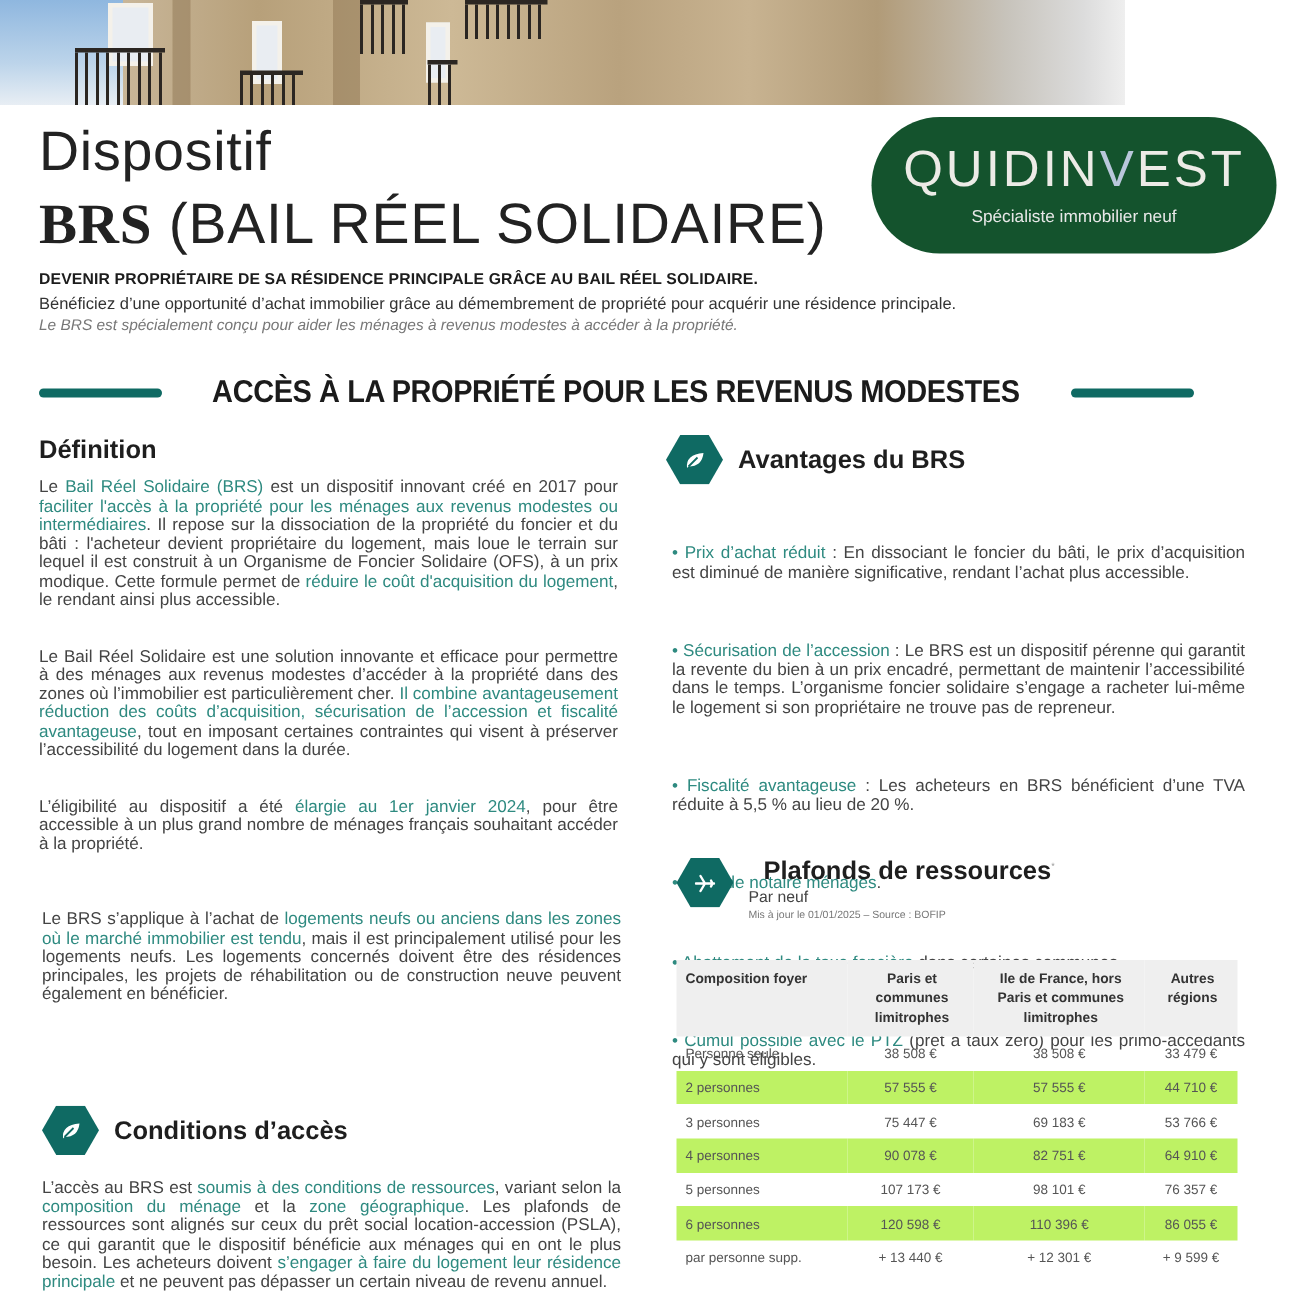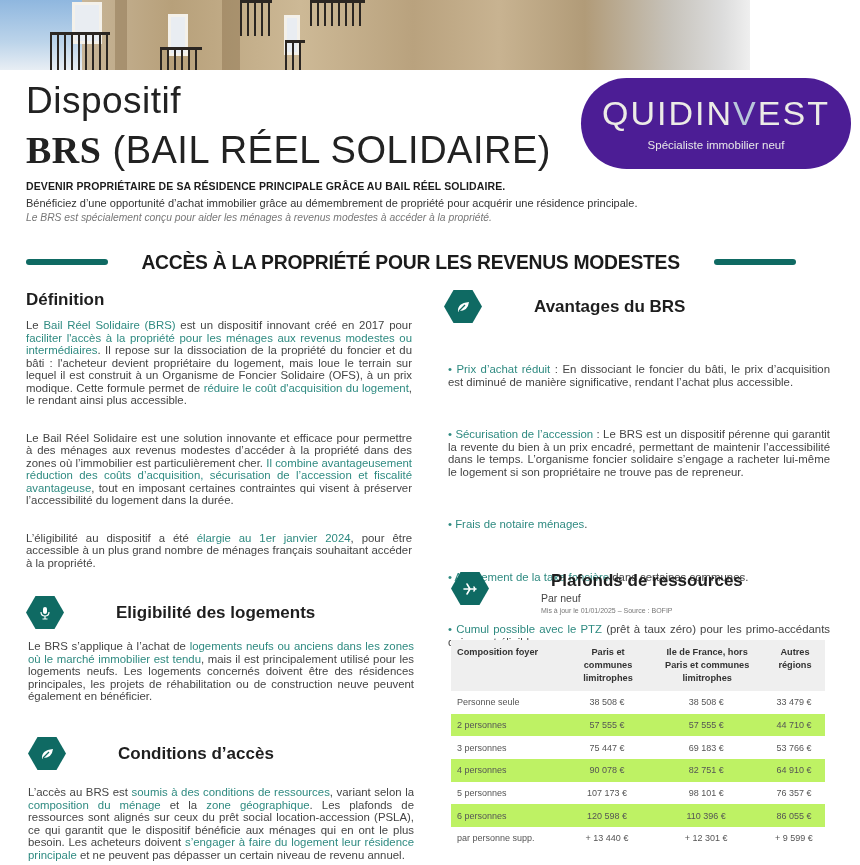--- a/index.html
+++ b/index.html
@@ -19,40 +19,40 @@
   
   .title1 { position: absolute; left: 26px; top: 80px; font-size: 37px; font-weight: 300; color: #222; letter-spacing: 0.5px; }
   .title2 { position: absolute; left: 26px; top: 128px; font-size: 38px; color: #222; letter-spacing: 0.5px; white-space: nowrap; }
   .title2 b { font-weight: 700; font-family: Liberation Serif, serif; }
   .title2 span.light { font-weight: 400; }
   .tagline { position: absolute; left: 26px; top: 180px; font-size: 10.5px; font-weight: 700; color: #1c1c1c; letter-spacing: 0.1px; }
   .intro { position: absolute; left: 26px; top: 197px; font-size: 11px; color: #333; white-space: nowrap; }
   .intro-italic { position: absolute; left: 26px; top: 212px; font-size: 10.3px; font-style: italic; color: #777; white-space: nowrap; }
 
   
-  .logo { position: absolute; left: 581px; top: 78px; width: 270px; height: 91px; border-radius: 46px; background: #4c1d95;
+  .logo { position: absolute; left: 581px; top: 78px; width: 270px; height: 91px; border-radius: 46px; background: #14532d;
     display: flex; flex-direction: column; align-items: center; justify-content: center; }
   .logo .brand { color: #ecebe6; font-size: 34px; font-weight: 300; letter-spacing: 2px; line-height: 1; }
   .logo .brand .v { color: #b9c7db; }
   .logo .sub { color: #e8e8e8; font-size: 11.5px; margin-top: 9px; }
 
   
   .banner { position: absolute; left: 26px; top: 248px; width: 770px; height: 28px; display: flex; align-items: center; justify-content: center; }
   .banner .bar { width: 92px; height: 6px; border-radius: 3px; background: #0f6a63; }
   .banner .text { font-size: 21px; font-weight: 700; color: #1b1b1b; margin: 0 10px; letter-spacing: -0.3px; transform: scaleX(0.92); white-space: nowrap; }
 
   
   .col { position: absolute; }
   .h2 { font-size: 17px; font-weight: 700; color: #1e1e1e; }
   .para { font-size: 11.4px; line-height: 12.5px; color: #444; text-align: justify; }
   .hl { color: #2e8a80; }
 
   .hex { width: 38px; height: 33px; background: #0f6a63; clip-path: polygon(25% 0, 75% 0, 100% 50%, 75% 100%, 25% 100%, 0 50%);
     display: flex; align-items: center; justify-content: center; color: #fff; font-size: 13px; flex-shrink: 0; }
-  .sec-head { display: flex; align-items: center; gap: 42px; }
+  .sec-head { display: flex; align-items: center; }
   .sec-head .h2 { margin-left: 10px; }
 
   .bullets { font-size: 11.4px; line-height: 12.5px; color: #444; text-align: justify; }
   .bullets .item { margin-bottom: 5px; margin-top: 40px; }
 
   
   .ptable { position: absolute; left: 451px; top: 640px; width: 374px; border-collapse: collapse; font-size: 9px; color: #555; }
   .ptable th { background: #efefef; font-weight: 700; color: #333; font-size: 9.2px; line-height: 13px; padding: 6px 4px 6px 6px; vertical-align: top; }
   .ptable th:first-child { text-align: left; }
   .ptable th:not(:first-child) { text-align: center; }
@@ -99,31 +99,20 @@
 </div>
 
 <div class="col" style="left:26px;top:290px;width:386px;">
   <div class="h2">Définition</div>
   <p class="para rich" style="margin-top:9px;"><span>Le </span><span class="hl">Bail Réel Solidaire (BRS)</span><span> est un dispositif innovant créé en 2017 pour </span><span class="hl">faciliter l'accès à la propriété pour les ménages aux revenus modestes ou intermédiaires</span><span>. Il repose sur la dissociation de la propriété du foncier et du bâti : l'acheteur devient propriétaire du logement, mais loue le terrain sur lequel il est construit à un Organisme de Foncier Solidaire (OFS), à un prix modique. Cette formule permet de </span><span class="hl">réduire le coût d'acquisition du logement</span><span>, le rendant ainsi plus accessible.</span></p>
   <p class="para rich" style="margin-top:25px;"><span>Le Bail Réel Solidaire est une solution innovante et efficace pour permettre à des ménages aux revenus modestes d’accéder à la propriété dans des zones où l’immobilier est particulièrement cher. </span><span class="hl">Il combine avantageusement réduction des coûts d’acquisition, sécurisation de l’accession et fiscalité avantageuse</span><span>, tout en imposant certaines contraintes qui visent à préserver l’accessibilité du logement dans la durée.</span></p>
   <p class="para rich" style="margin-top:25px;"><span>L’éligibilité au dispositif  a été </span><span class="hl">élargie au 1er janvier 2024</span><span>, pour être accessible à un plus grand nombre de ménages français souhaitant accéder à la propriété.</span></p>
 </div>
 
 <div class="col" style="left:26px;top:596px;width:388px;">
-  <div class="sec-head">
-    <div class="hex">
-      <svg width="12" height="14" viewBox="0 0 12 14">
-          <rect x="4" y="1" width="4" height="7" rx="2" fill="#fff"></rect>
-          <path d="M2 6 Q2 10 6 10 Q10 10 10 6" stroke="#fff" stroke-width="1.2" fill="none"></path>
-          <line x1="6" y1="10" x2="6" y2="13" stroke="#fff" stroke-width="1.2"></line>
-          <line x1="3.5" y1="13" x2="8.5" y2="13" stroke="#fff" stroke-width="1.2"></line>
-        </svg>
-    </div>
-    <div class="h2">Eligibilité des logements</div>
-  </div>
   <p class="para rich" style="margin-top:11px;margin-left:2px;"><span>Le BRS s’applique à l’achat de </span><span class="hl">logements neufs ou anciens dans les zones où le marché immobilier est tendu</span><span>, mais il est principalement utilisé pour les logements neufs. Les logements concernés doivent être des résidences principales, les projets de réhabilitation ou de construction neuve peuvent également en bénéficier.</span></p>
 </div>
 
 <div class="col" style="left:28px;top:737px;width:386px;height:128px;overflow:hidden;">
   <div class="sec-head">
     <div class="hex">
       <svg width="14" height="12" viewBox="0 0 14 12">
           <path d="M2 11 Q1 2 13 1 Q12 10 3 10 Z" fill="#fff"></path>
           <path d="M3 10 L9 4" stroke="#0f6a63" stroke-width="1.2"></path>
         </svg>
@@ -139,20 +128,21 @@
       <svg width="14" height="12" viewBox="0 0 14 12">
           <path d="M2 11 Q1 2 13 1 Q12 10 3 10 Z" fill="#fff"></path>
           <path d="M3 10 L9 4" stroke="#0f6a63" stroke-width="1.2"></path>
         </svg>
     </div>
     <div class="h2">Avantages du BRS</div>
   </div>
   <div class="bullets" style="margin-top:5px;margin-left:4px;">
     <div class="item rich"><span class="hl">• </span><span class="hl">Prix d’achat réduit</span><span> : En dissociant le foncier du bâti, le prix d’acquisition est diminué de manière significative, rendant l’achat plus accessible.</span></div>
     <div class="item rich"><span class="hl">• </span><span class="hl">Sécurisation de l’accession</span><span> : Le BRS est un dispositif pérenne qui garantit la revente du bien à un prix encadré, permettant de maintenir l’accessibilité dans le temps. L’organisme foncier solidaire s’engage a racheter lui-même le logement si son propriétaire ne trouve pas de repreneur.</span></div>
+    <div class="item rich"><span class="hl">• </span><span class="hl">Fiscalité avantageuse</span><span> : Les acheteurs en BRS bénéficient d’une TVA réduite à 5,5 % au lieu de 20 %.</span></div>
     <div class="item rich"><span class="hl">• </span><span class="hl">Frais de notaire ménages</span><span>.</span></div>
     <div class="item rich"><span class="hl">• </span><span class="hl">Abattement de la taxe foncière</span><span> dans certaines communes.</span></div>
     <div class="item rich"><span class="hl">• </span><span class="hl">Cumul possible avec le PTZ</span><span> (prêt à taux zéro) pour les primo-accédants qui y sont éligibles.</span></div>
   </div>
 </div>
 
 <div class="col" style="left:451px;top:571px;width:380px;">
   <div class="sec-head" style="align-items:flex-start;">
     <div class="hex" style="margin-top:1px;">
       <svg width="14" height="14" viewBox="0 0 14 14">

